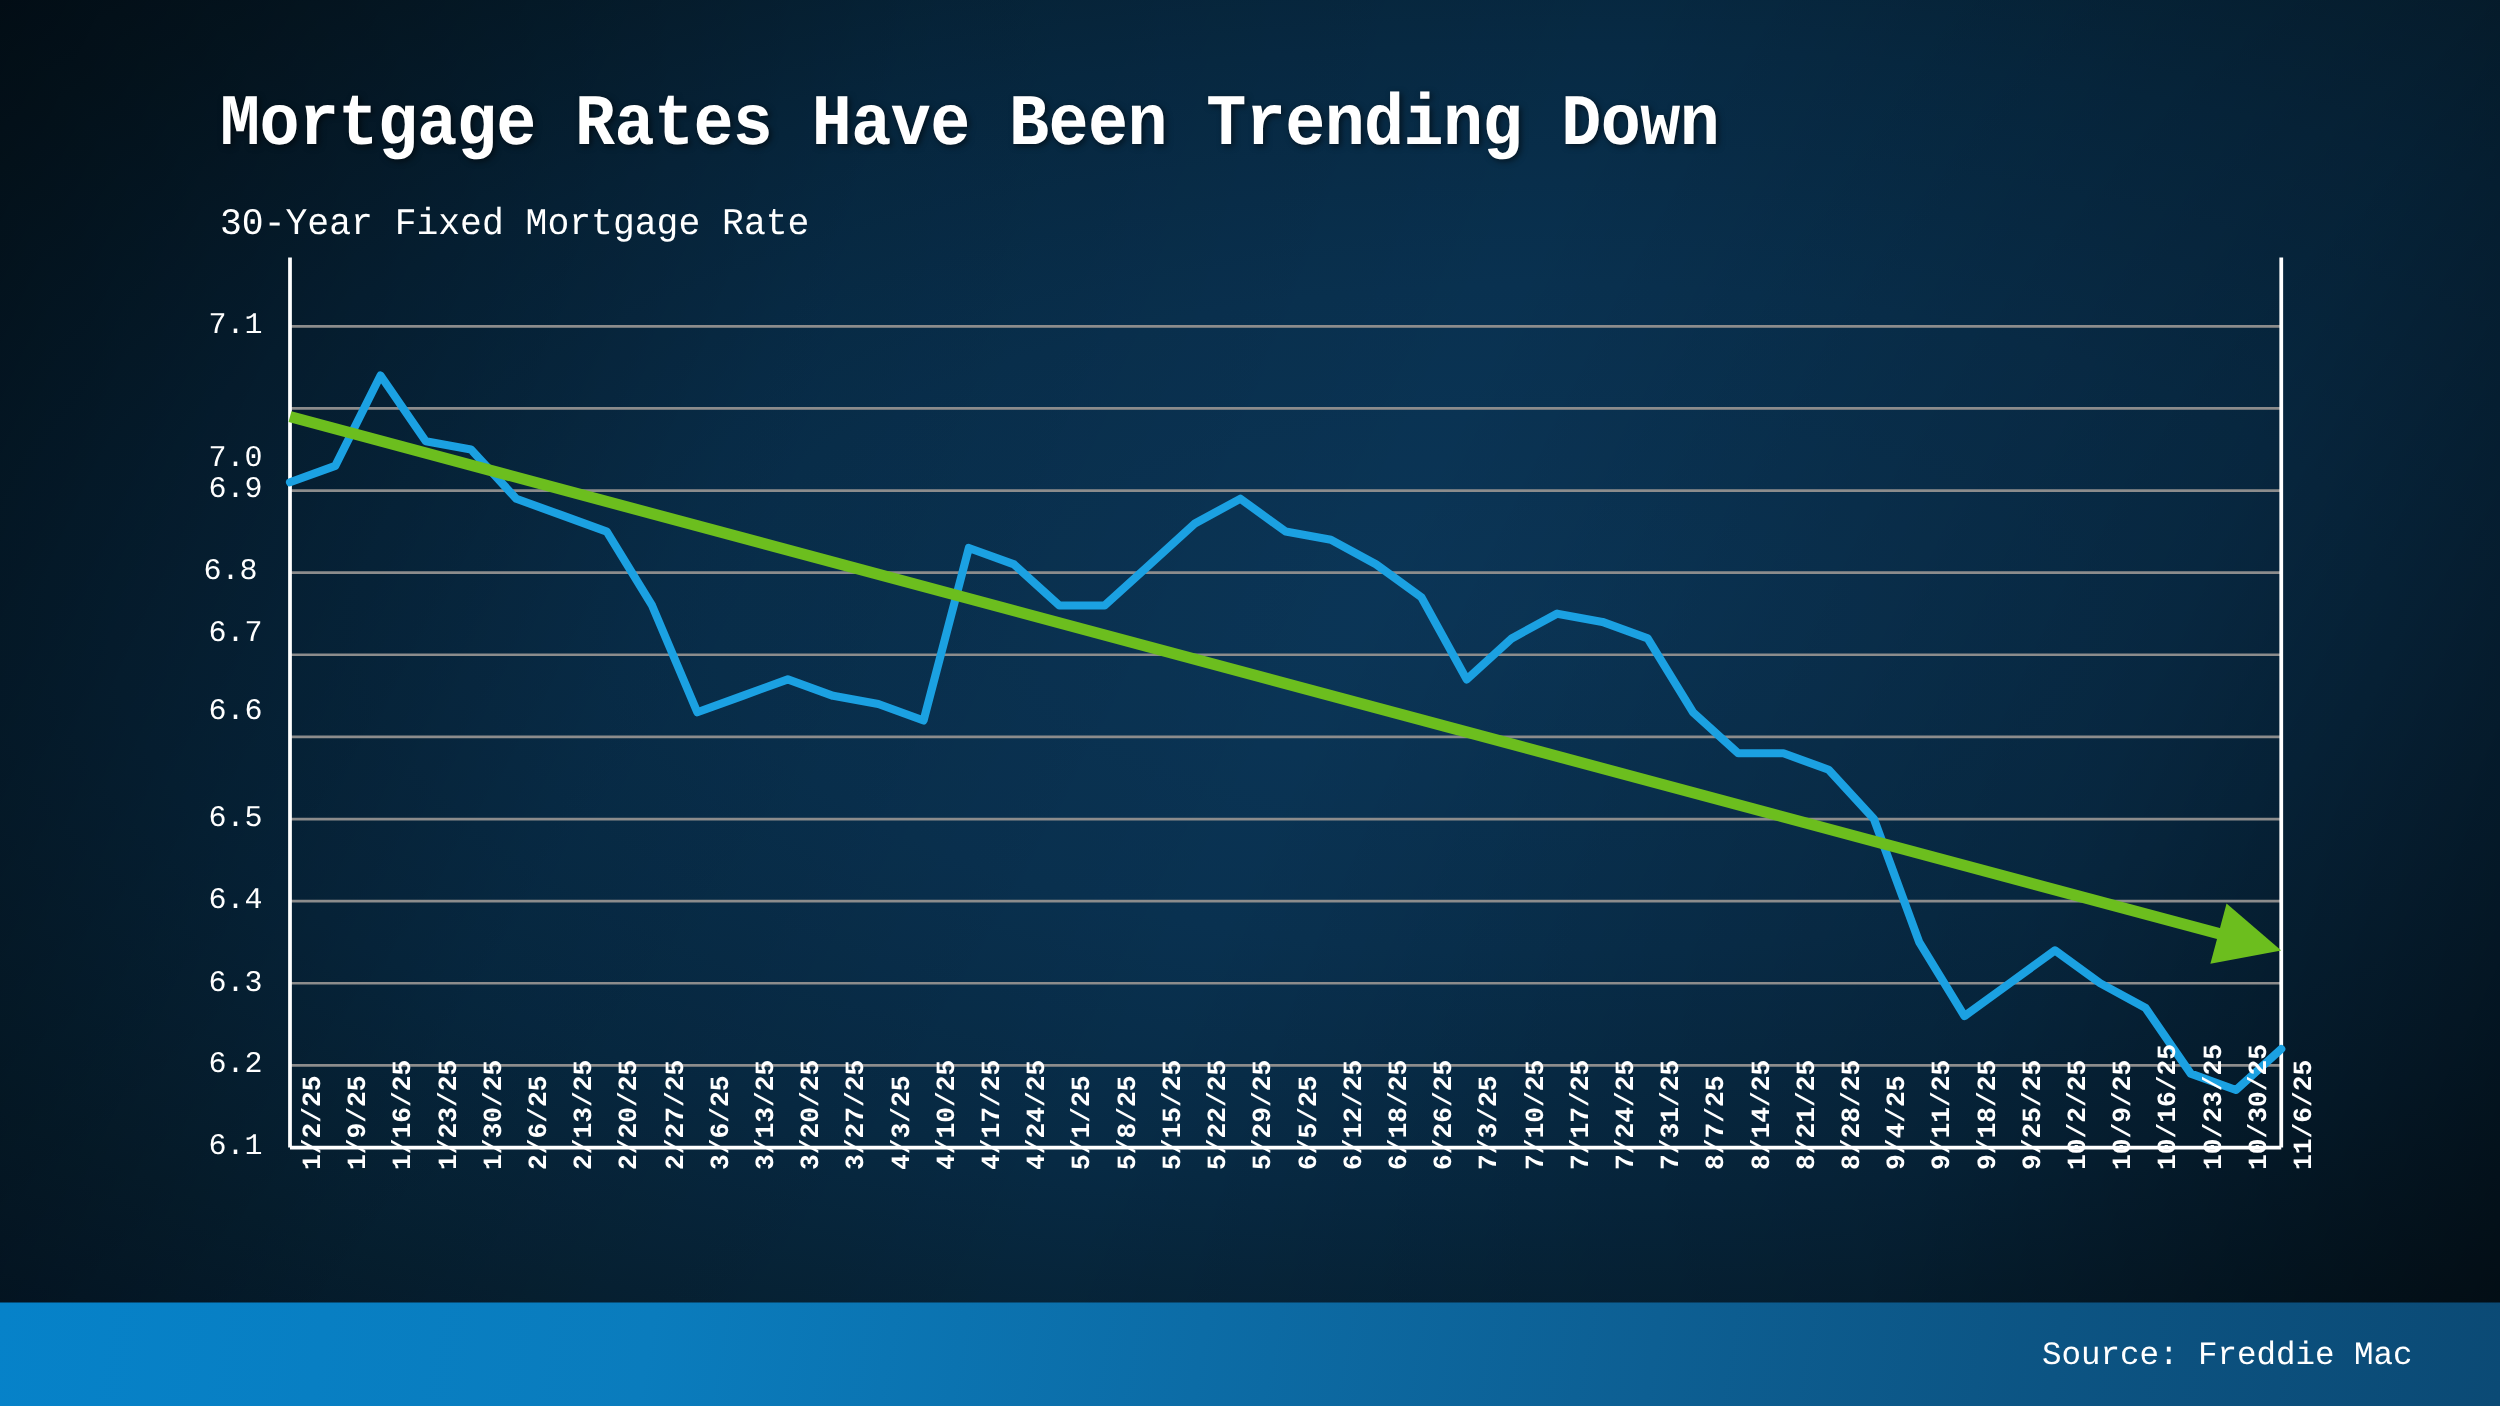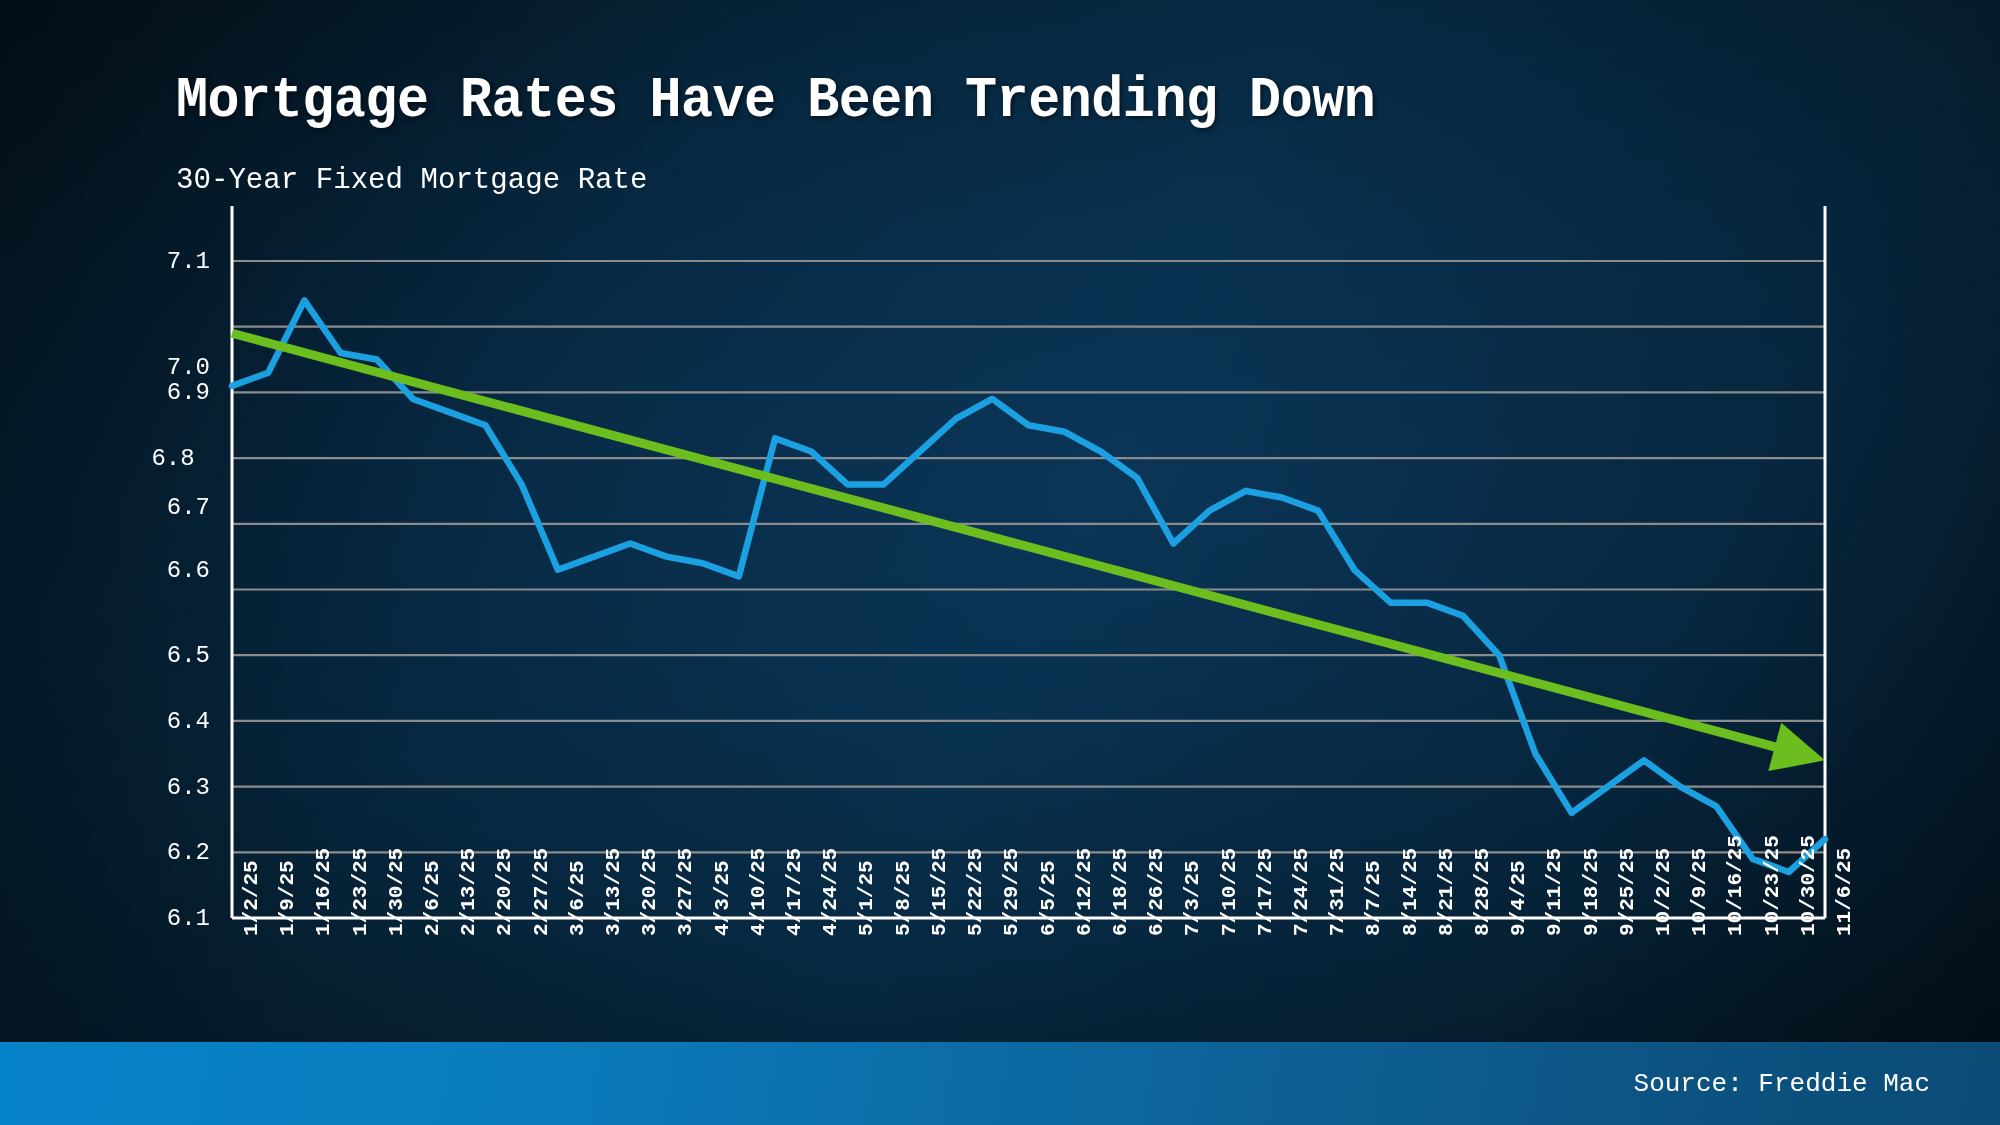--- a/index.html
+++ b/index.html
@@ -123,21 +123,21 @@
         <line x1="232" x2="232" y1="206" y2="918" stroke="#ffffff" stroke-width="3"></line>
         <line x1="1825" x2="1825" y1="206" y2="918" stroke="#ffffff" stroke-width="3"></line>
         <polyline points="232,385.8299999999997 268.20454545454544,372.68999999999994 304.4090909090909,300.41999999999973 340.6136363636364,352.9799999999998 376.8181818181818,359.5499999999996 413.02272727272725,398.97 449.22727272727275,412.1099999999997 485.4318181818182,425.25 521.6363636363636,484.3799999999999 557.840909090909,569.7899999999998 594.0454545454545,556.6499999999995 630.25,543.5099999999998 666.4545454545455,556.6499999999995 702.659090909091,563.22 738.8636363636364,576.3599999999997 775.0681818181819,438.3899999999997 811.2727272727273,451.53000000000003 847.4772727272727,484.3799999999999 883.6818181818181,484.3799999999999 919.8863636363636,451.53000000000003 956.0909090909091,418.67999999999955 992.2954545454545,398.97 1028.5,425.25 1064.7045454545455,431.8199999999999 1100.909090909091,451.53000000000003 1137.1136363636365,477.81000000000006 1173.318181818182,543.5099999999998 1209.5227272727273,510.6599999999999 1245.7272727272727,490.94999999999976 1281.9318181818182,497.51999999999964 1318.1363636363637,510.6599999999999 1354.340909090909,569.7899999999998 1390.5454545454545,602.6399999999996 1426.75,602.6399999999996 1462.9545454545455,615.78 1499.159090909091,655.1999999999998 1535.3636363636363,753.75 1571.5681818181818,812.8799999999999 1607.7727272727273,786.5999999999999 1643.9772727272727,760.3199999999998 1680.1818181818182,786.5999999999999 1716.3863636363637,806.3100000000001 1752.590909090909,858.8699999999995 1788.7954545454545,872.0099999999998 1825,839.16" fill="none" stroke="#1ba1e2" stroke-width="6.5" stroke-linejoin="round" stroke-linecap="round"></polyline>
         <line x1="232" y1="333.26999999999964" x2="1784.432433062205" y2="749.4446833265628" stroke="#6cbe1e" stroke-width="9" stroke-linecap="butt"></line>
         <polygon points="1825,760.3199999999998 1768.3000857713985,771.0026834863365 1781.2468913350142,722.7079609413427" fill="#6cbe1e"></polygon>
       </svg>
     <div id="y-labels">
         <div class="ylabel" style="left: 120px; top: 261px;">7.1</div>
         <div class="ylabel" style="left: 120px; top: 323px; margin-top: 44px;">7.0</div>
         <div class="ylabel" style="left: 120px; top: 392.4px;">6.9</div>
-        <div class="ylabel" style="left: 128px; top: 458.1px; text-align: center;">6.8</div>
+        <div class="ylabel" style="left: 116px; top: 458.1px;">6.8</div>
         <div class="ylabel" style="left: 120px; top: 507px;">6.7</div>
         <div class="ylabel" style="left: 120px; top: 570px;">6.6</div>
         <div class="ylabel" style="left: 120px; top: 655.2px;">6.5</div>
         <div class="ylabel" style="left: 120px; top: 720.9px; text-align: right;">6.4</div>
         <div class="ylabel" style="left: 120px; top: 786.6px;">6.3</div>
         <div class="ylabel" style="left: 120px; top: 852.3px;">6.2</div>
         <div class="ylabel" style="left: 120px; top: 918px;">6.1</div>
       </div>
     <div id="x-labels">
         <div class="xlabel" style="left: 240px; top: 936px;">1/2/25</div>

